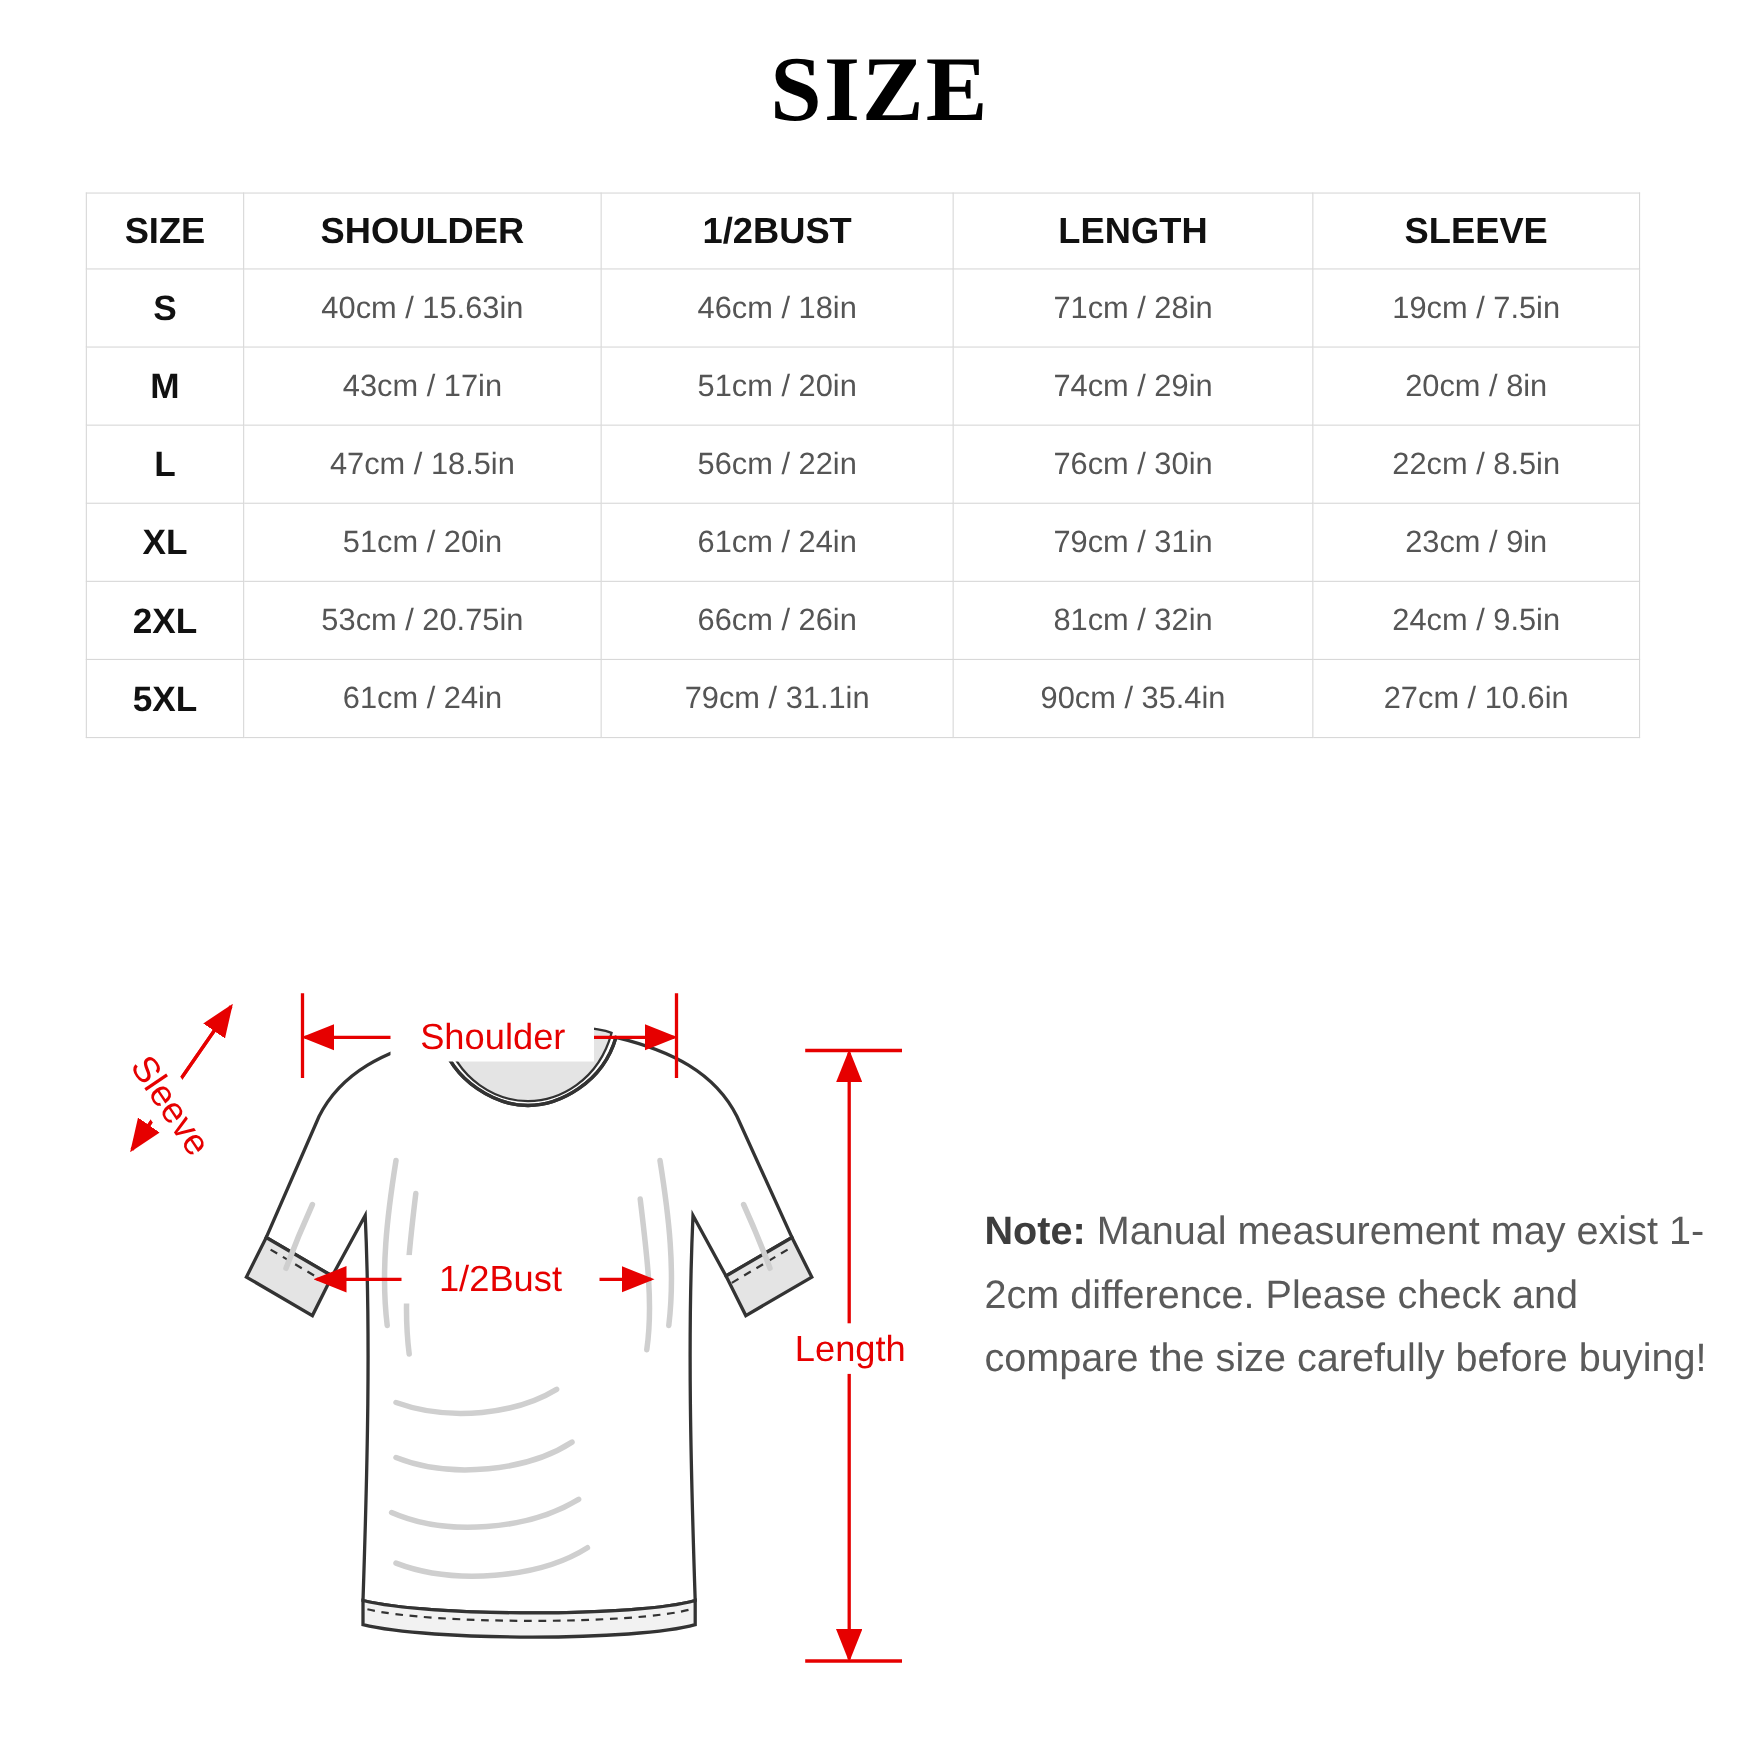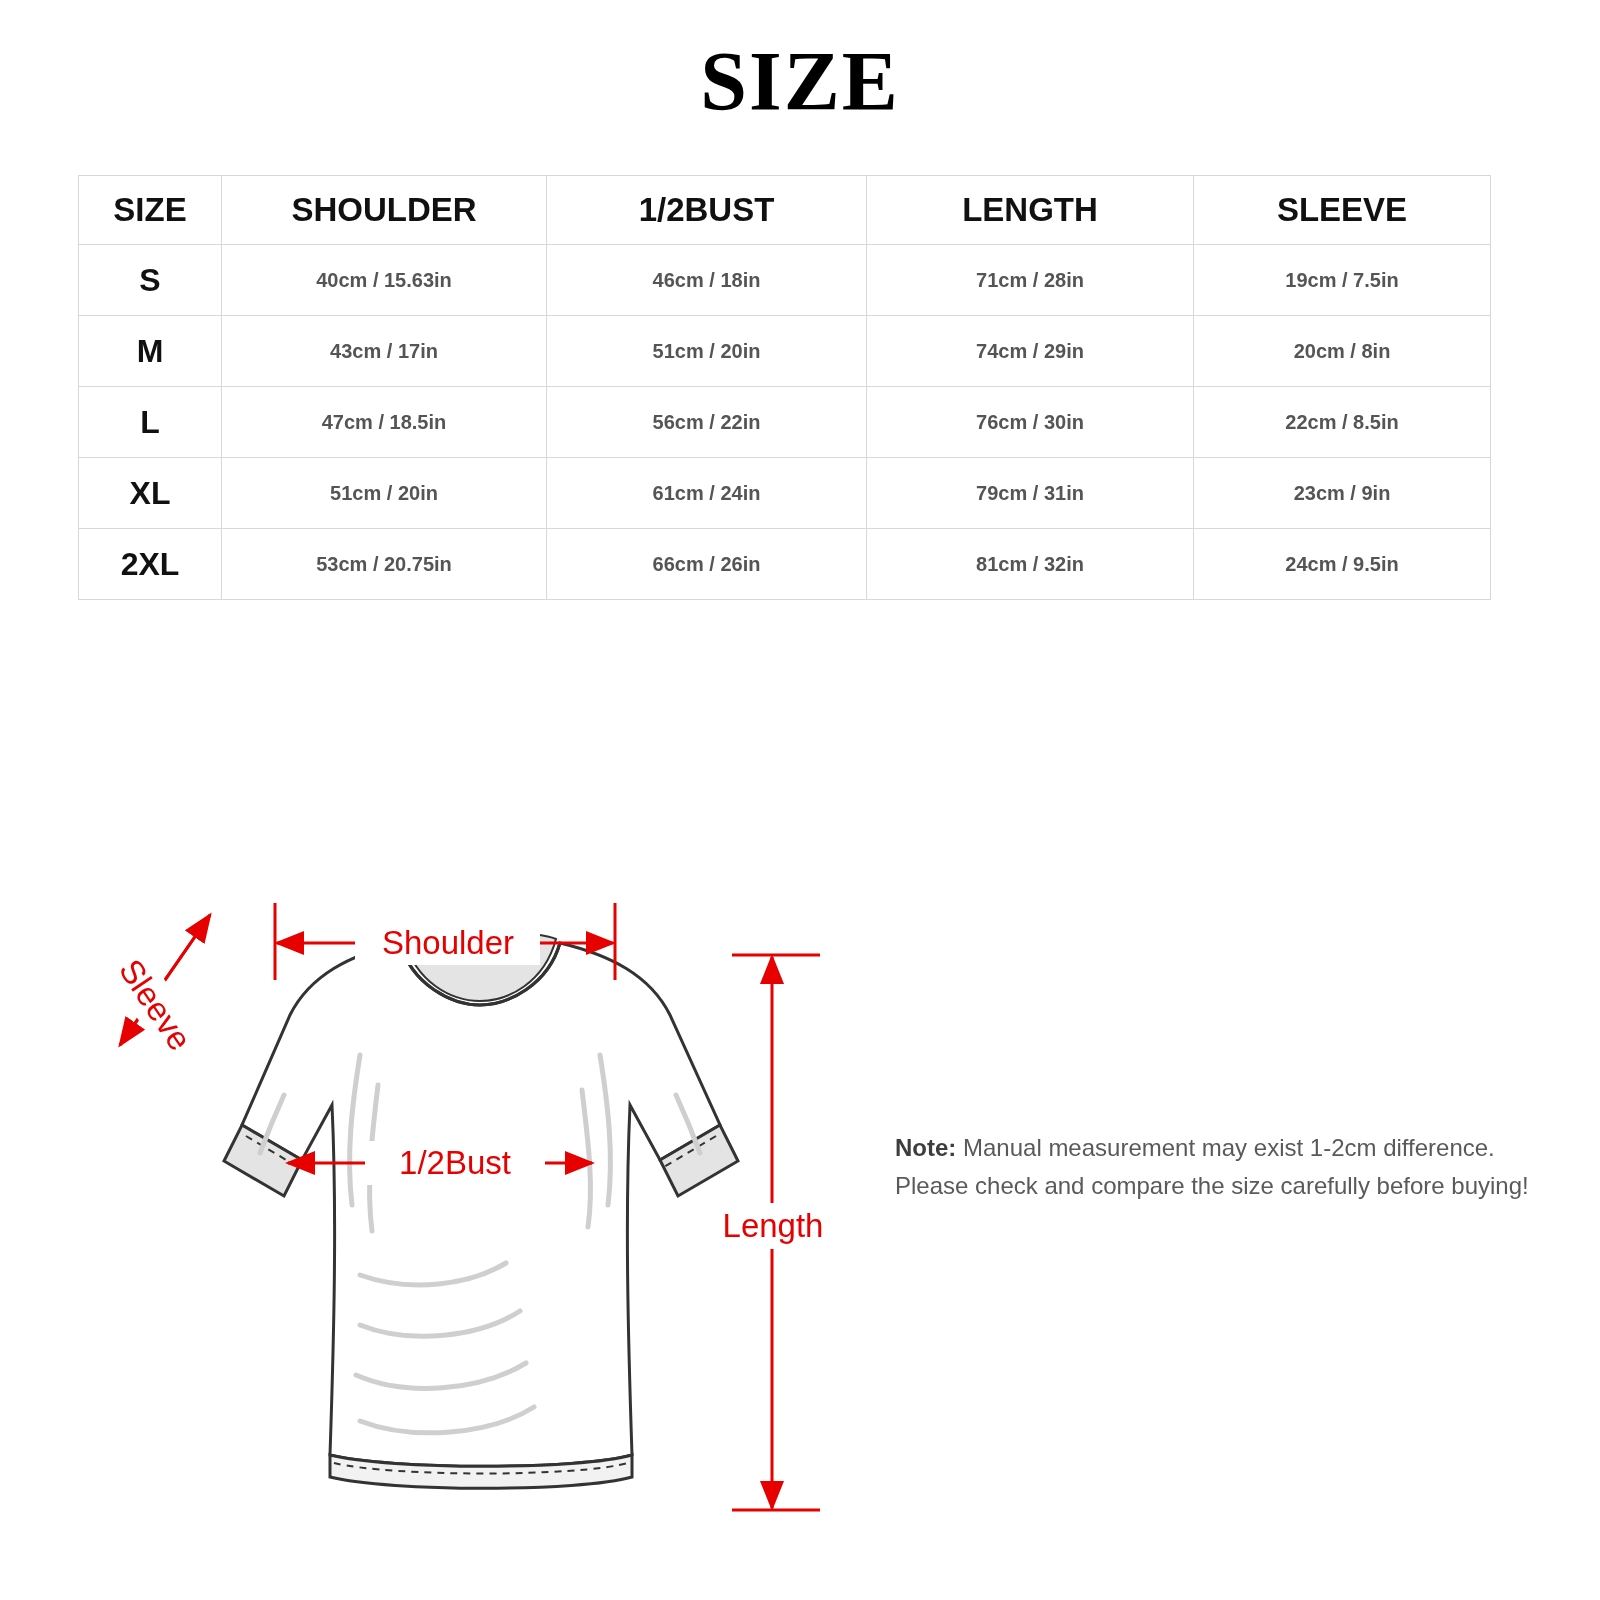--- a/index.html
+++ b/index.html
@@ -46,23 +46,23 @@
     padding: 0;
   }
   .size-table thead th {
     height: 68px;
     font-size: 33px;
     font-weight: bold;
     color: #111111;
   }
   .size-table tbody td {
     height: 70px;
-    font-size: 20px;
+    font-size: 28px;
     color: #555555;
-    font-weight: bold;
+    font-weight: normal;
   }
   .size-table tbody td.size-col {
     font-size: 32px;
     font-weight: bold;
     color: #111111;
   }
   .col-size { width: 143px; }
   .col-shoulder { width: 325px; }
   .col-bust { width: 320px; }
   .col-length { width: 327px; }
@@ -77,24 +77,23 @@
     height: 720px;
   }
   .diagram svg { display: block; }
 
   
   .note {
     position: absolute;
     left: 895px;
     top: 1090px;
     width: 660px;
-    font-size: 24px;
+    font-size: 36px;
     line-height: 1.6;
     color: #5a5a5a;
-    margin-top: 39px;
   }
   .note b {
     color: #3d3d3d;
     font-weight: bold;
   }
 </style>
 </head>
 <body>
 
 <div class="title">SIZE</div>
@@ -144,20 +143,27 @@
       <td>61cm / 24in</td>
       <td>79cm / 31in</td>
       <td>23cm / 9in</td>
     </tr>
     <tr>
       <td class="size-col">2XL</td>
       <td>53cm / 20.75in</td>
       <td>66cm / 26in</td>
       <td>81cm / 32in</td>
       <td>24cm / 9.5in</td>
+    </tr>
+    <tr>
+      <td class="size-col">5XL</td>
+      <td>61cm / 24in</td>
+      <td>79cm / 31.1in</td>
+      <td>90cm / 35.4in</td>
+      <td>27cm / 10.6in</td>
     </tr>
   </tbody>
 </table>
 
 <div class="diagram">
   <svg width="820" height="720" viewBox="0 0 820 720" xmlns="http://www.w3.org/2000/svg">
     <defs>
       <marker id="arrH" markerWidth="10" markerHeight="10" refX="9" refY="4" orient="auto">
         <path d="M0,0 L10,4 L0,8 z" fill="#e60000"></path>
       </marker>

